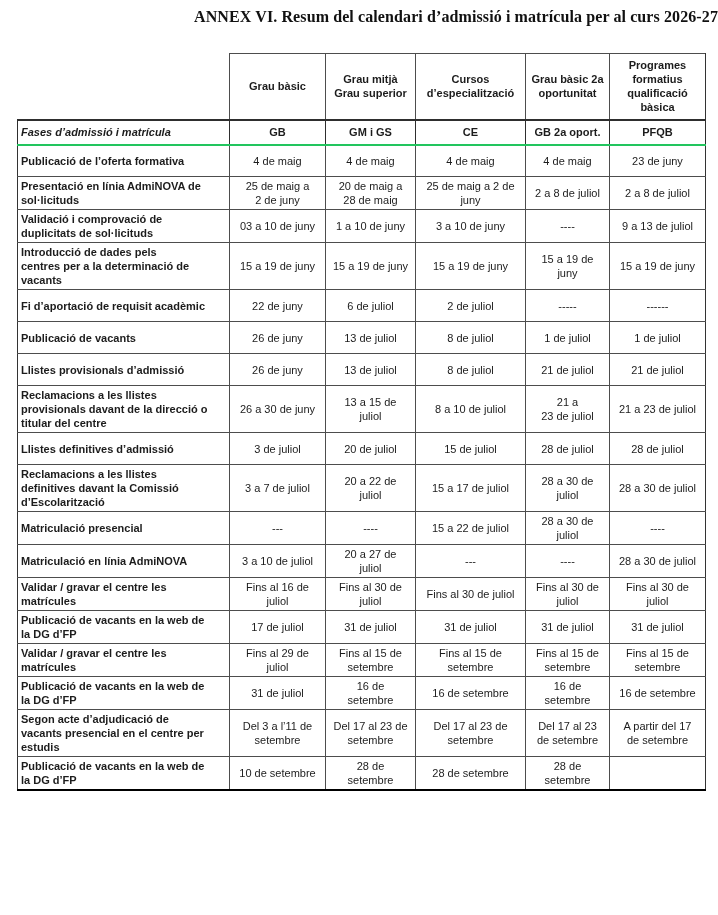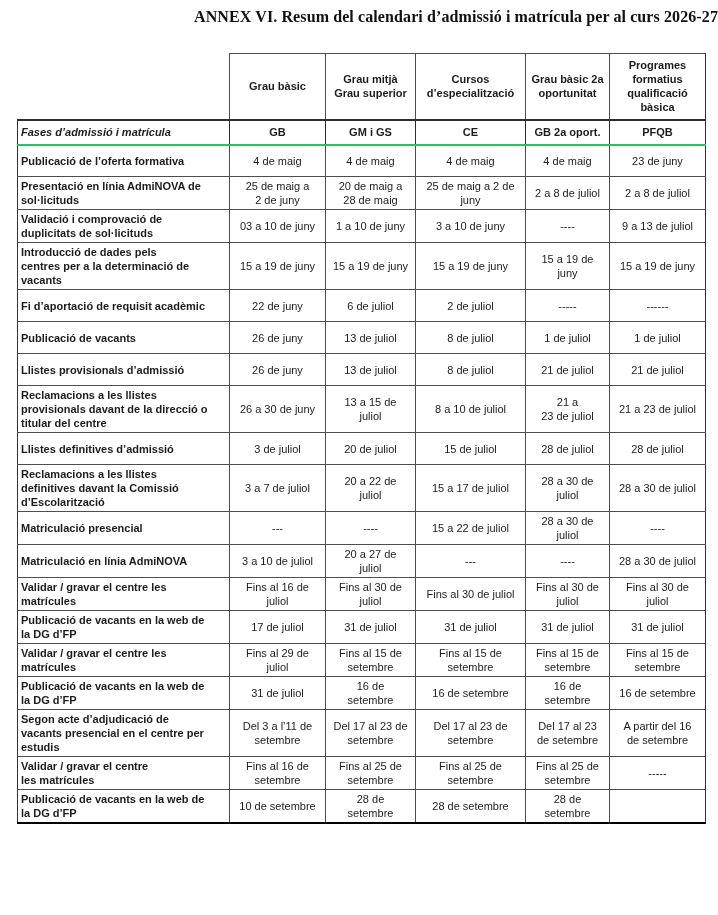--- a/index.html
+++ b/index.html
@@ -271,35 +271,22 @@
 vacants presencial en el centre per
 estudis</td>
       <td class="date-cell">Del 3 a l’11 de
 setembre</td>
       <td class="date-cell">Del 17 al 23 de
 setembre</td>
       <td class="date-cell">Del 17 al 23 de
 setembre</td>
       <td class="date-cell">Del 17 al 23
 de setembre</td>
-      <td class="date-cell">A partir del 16
+      <td class="date-cell">A partir del 17
 de setembre</td>
-    </tr>
-        <tr>
-      <td class="label-cell">Validar / gravar el centre
-les matrícules</td>
-      <td class="date-cell">Fins al 16 de
-setembre</td>
-      <td class="date-cell">Fins al 25 de
-setembre</td>
-      <td class="date-cell">Fins al 25 de
-setembre</td>
-      <td class="date-cell">Fins al 25 de
-setembre</td>
-      <td class="date-cell">-----</td>
     </tr>
         <tr>
       <td class="label-cell">Publicació de vacants en la web de
 la DG d’FP</td>
       <td class="date-cell">10 de setembre</td>
       <td class="date-cell">28 de
 setembre</td>
       <td class="date-cell">28 de setembre</td>
       <td class="date-cell">28 de
 setembre</td>

